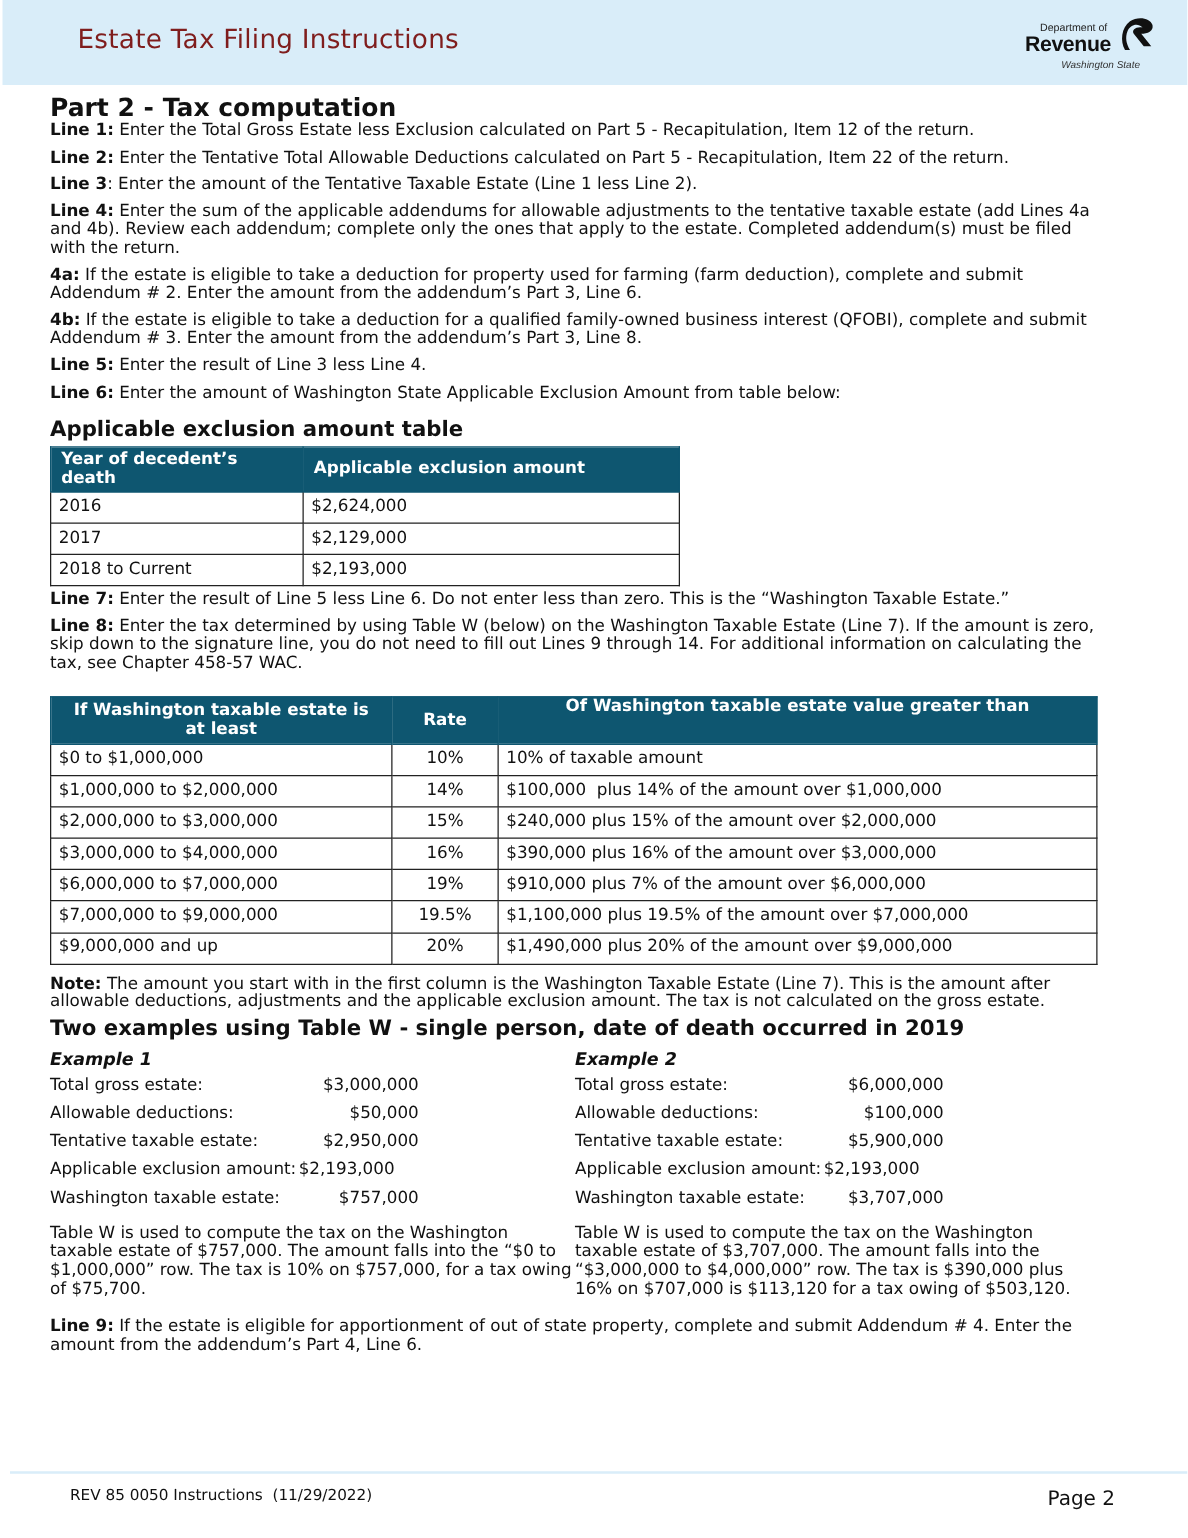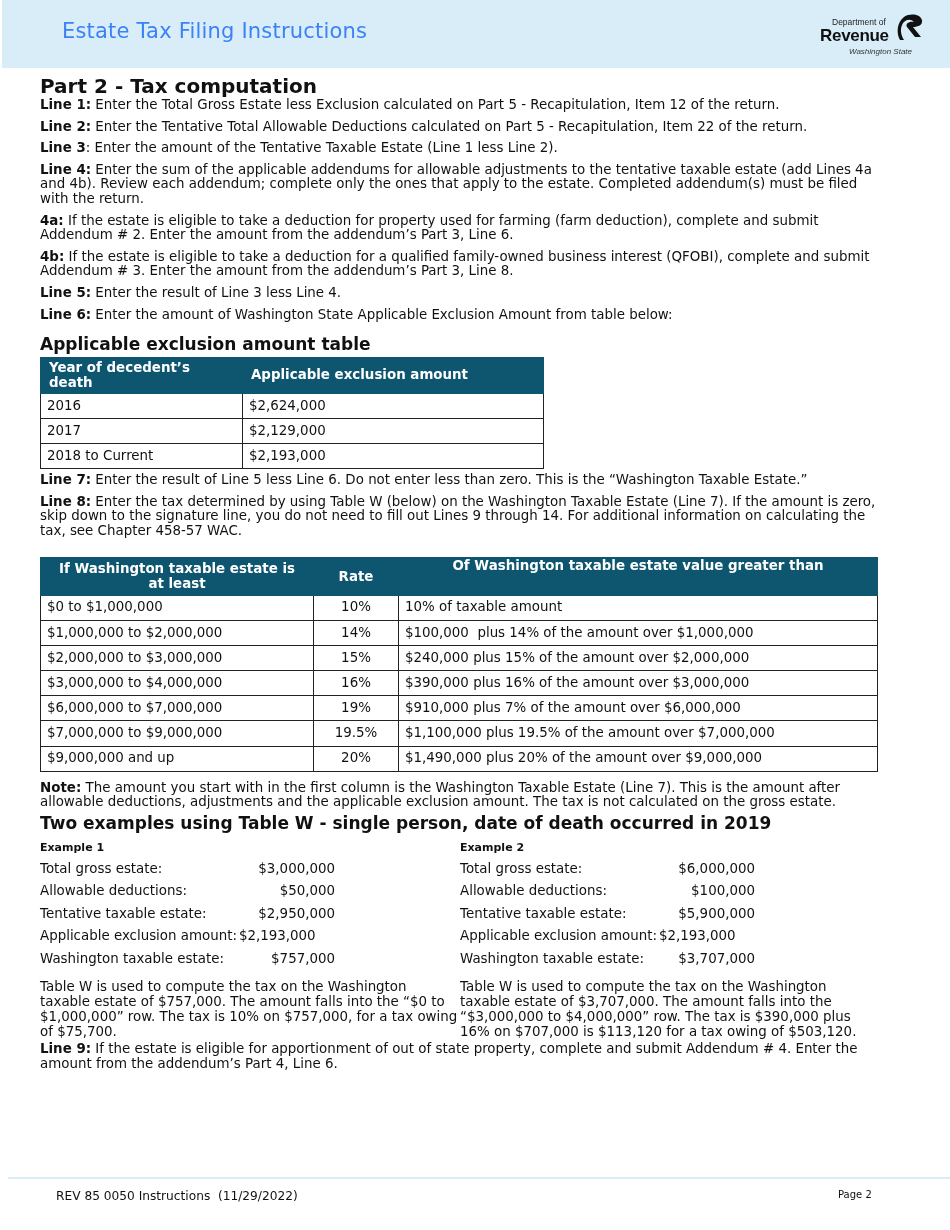--- a/index.html
+++ b/index.html
@@ -5,21 +5,21 @@
   * { box-sizing: border-box; margin: 0; padding: 0; }
   html, body { width: 950px; height: 1230px; background: #ffffff; overflow: hidden; }
   body { position: relative; font-family: "DejaVu Sans", "Liberation Sans", sans-serif; color: #111; }
 
   .header-band {
     position: absolute; left: 2px; top: 0; width: 948px; height: 68px;
     background: #d9edf9;
   }
   .header-title {
     position: absolute; left: 62px; top: 19px;
-    font-family: "DejaVu Sans", sans-serif; font-size: 21px; color: #3b82f6;
+    font-family: "DejaVu Sans", sans-serif; font-size: 21px; color: #7f1d1d;
     letter-spacing: 0.2px;
   }
   .logo {
     position: absolute; left: 820px; top: 13px; width: 110px; height: 46px;
   }
   .logo .dept { position: absolute; left: 12px; top: 4px; font-size: 8.5px; color: #222; font-family: "Liberation Sans", sans-serif; }
   .logo .rev { position: absolute; left: 0px; top: 13px; font-size: 17px; font-weight: bold; color: #111; font-family: "Liberation Sans", sans-serif; letter-spacing: -0.3px; }
   .logo .wa { position: absolute; left: 29px; top: 34px; font-size: 8px; font-style: italic; color: #333; font-family: "Liberation Sans", sans-serif; }
   .logo svg { position: absolute; left: 74px; top: 0px; }
 
@@ -33,31 +33,31 @@
   table.excl th { background: #0e5670; color: #fff; font-weight: bold; text-align: left; padding: 3px 8px; height: 22px; border: 1px solid #0e5670; }
   table.excl td { border: 1px solid #222; padding: 3px 6px; height: 25px; }
 
   table.tw { border-collapse: collapse; width: 838px; font-size: 13.4px; margin-top: 18px; }
   table.tw th { background: #0e5670; color: #fff; font-weight: bold; text-align: center; padding: 2px 8px; line-height: 15px; border: 1px solid #0e5670; height: 38px; }
   table.tw td { border: 1px solid #222; padding: 2px 6px; height: 25.2px; }
   table.tw td.rate { text-align: center; }
 
   .examples { display: flex; margin-top: 4px; }
   .ex-col { width: 424px; }
-  .ex-title { font-weight: bold; font-size: 11px; line-height: 20px; }
+  .ex-title { font-weight: bold; font-size: 14px; line-height: 20px; font-style: italic; }
   .ex-row { display: flex; line-height: 22.4px; font-size: 13.4px; }
   .ex-label { width: 180px; white-space: nowrap; }
   .ex-val { width: 115px; text-align: right; white-space: nowrap; }
   .ex-row.wide .ex-label { width: auto; }
   .ex-row.wide .ex-val { width: auto; text-align: left; padding-left: 2px; }
   .ex-desc { margin-top: 9px; line-height: 15px; width: 418px; }
 
   .footer-line { position: absolute; left: 8px; top: 1177px; width: 942px; height: 2px; background: #d9edf9; }
   .footer-left { position: absolute; left: 56px; top: 1189px; font-size: 12.2px; color: #111; }
-  .footer-right { position: absolute; left: 838px; top: 1189px; font-size: 10px; color: #111; }
+  .footer-right { position: absolute; left: 838px; top: 1189px; font-size: 16px; color: #111; }
 </style>
 </head>
 <body>
 
 <div class="header-band"></div>
 <div class="header-title">Estate Tax Filing Instructions</div>
 <div class="logo">
   <span class="dept">Department of</span>
   <span class="rev">Revenue</span>
   <span class="wa">Washington State</span>
@@ -200,18 +200,18 @@
           <span class="ex-val">$2,193,000</span>
         </div>
       <div class="ex-row">
           <span class="ex-label">Washington taxable estate:</span>
           <span class="ex-val">$3,707,000</span>
         </div>
       <div class="ex-desc">Table W is used to compute the tax on the Washington taxable estate of $3,707,000. The amount falls into the “$3,000,000 to $4,000,000” row. The tax is $390,000 plus 16% on $707,000 is $113,120 for a tax owing of $503,120.</div>
     </div>
   </div>
 
-  <div class="para" style="margin-top:3px;"><b>Line 9:</b><span> If the estate is eligible for apportionment of out of state property, complete and submit Addendum # 4. Enter the amount from the addendum’s Part 4, Line 6.</span></div>
+  <div class="para" style="margin-top:16px;"><b>Line 9:</b><span> If the estate is eligible for apportionment of out of state property, complete and submit Addendum # 4. Enter the amount from the addendum’s Part 4, Line 6.</span></div>
 </div>
 
 <div class="footer-line"></div>
 <div class="footer-left" style="white-space:pre">REV 85 0050 Instructions  (11/29/2022)</div>
 <div class="footer-right">Page 2</div>
 
 </body></html>

